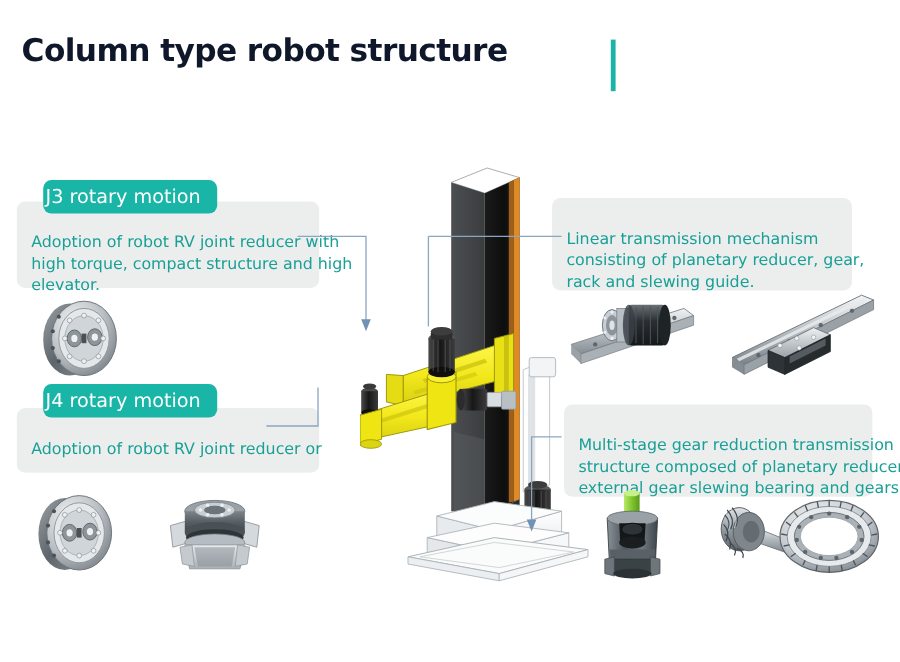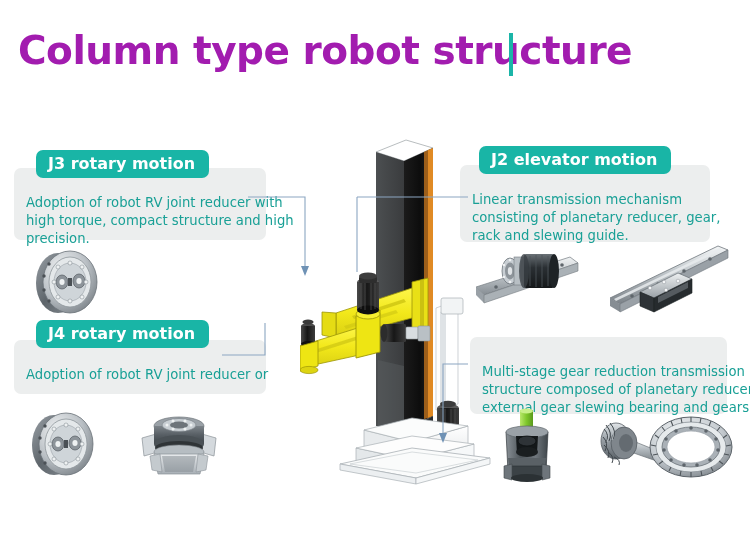--- a/index.html
+++ b/index.html
@@ -8,22 +8,22 @@
     background:#ffffff;
     font-family:"Liberation Sans", sans-serif;
     overflow:hidden;
     position:relative;
   }
   #stage{position:relative;width:750px;height:552px;overflow:hidden;}
 
   
   .title{
     position:absolute;left:18px;top:28px;
-    font-size:39px;font-weight:700;letter-spacing:-0.5px;
-    color:#a21caf;white-space:nowrap;
+    font-size:26px;font-weight:700;letter-spacing:-0.5px;
+    color:#0f172a;white-space:nowrap;
     font-family:"DejaVu Sans", sans-serif;
   }
   .title-caret{
     position:absolute;left:509px;top:33px;
     width:4px;height:43px;background:#1bb5a8;
   }
 
   
   .panel{
     position:absolute;
@@ -37,22 +37,22 @@
     font-size:13.2px;
     line-height:18.2px;
     font-family:"DejaVu Sans", sans-serif;
     box-sizing:border-box;
   }
   .panel-body .ln{display:block;white-space:nowrap;}
   .badge{
     position:absolute;
     background:#19b5a6;
     color:#ffffff;
-    font-size:16px;font-weight:700;
-    padding:4px 14px 5px 12px;
+    font-size:16px;font-weight:400;
+    padding:4px 14px 5px 2px;
     border-radius:7px;
     white-space:nowrap;
     font-family:"DejaVu Sans", sans-serif;
     z-index:6;
   }
 
   
   #panel-j3{left:14px;top:168px;width:252px;height:72px;}
   #badge-j3{left:36px;top:150px;}
   #panel-j4{left:14px;top:340px;width:252px;height:54px;}
@@ -226,21 +226,21 @@
     </g>
 
     <polygon points="305,276 301,266 309,266" fill="#6f92b5"></polygon>
     <polygon points="443,443 439,433 447,433" fill="#6f92b5"></polygon>
   </svg>
 
   <div class="panel" id="panel-j3">
     <div class="panel-body">
       <span class="ln">Adoption of robot RV joint reducer with</span>
       <span class="ln">high torque, compact structure and high</span>
-      <span class="ln"> precision.</span>
+      <span class="ln"> elevator.</span>
     </div>
   </div>
   <div class="badge" id="badge-j3">J3 rotary motion</div>
 
   <svg class="photo" style="left:24px;top:246px;width:82px;height:72px" viewBox="0 0 82 72">
     <defs>
       <radialGradient id="steel1" cx="0.35" cy="0.3" r="0.85">
         <stop offset="0" stop-color="#f2f4f5"></stop>
         <stop offset="0.55" stop-color="#b9bfc4"></stop>
         <stop offset="1" stop-color="#6f767c"></stop>
@@ -353,21 +353,20 @@
     <polygon points="72,46 62,44 60,62 70,60" fill="#c4cace" stroke="#8b9298" stroke-width="0.6"></polygon>
   </svg>
 
   <div class="panel" id="panel-j2">
     <div class="panel-body">
       <span class="ln">Linear transmission mechanism</span>
       <span class="ln">consisting of planetary reducer, gear,</span>
       <span class="ln">rack and slewing guide.</span>
     </div>
   </div>
-  <div class="badge" id="badge-j2">J2 elevator motion</div>
 
   <svg class="photo" style="left:474px;top:245px;width:116px;height:72px" viewBox="0 0 116 72">
     <defs>
       <linearGradient id="rackG" x1="0" y1="0" x2="0" y2="1">
         <stop offset="0" stop-color="#f0f2f3"></stop>
         <stop offset="0.45" stop-color="#c2c8cc"></stop>
         <stop offset="1" stop-color="#868d93"></stop>
       </linearGradient>
       <linearGradient id="motG2" x1="0" y1="0" x2="0" y2="1">
         <stop offset="0" stop-color="#6a7176"></stop>

